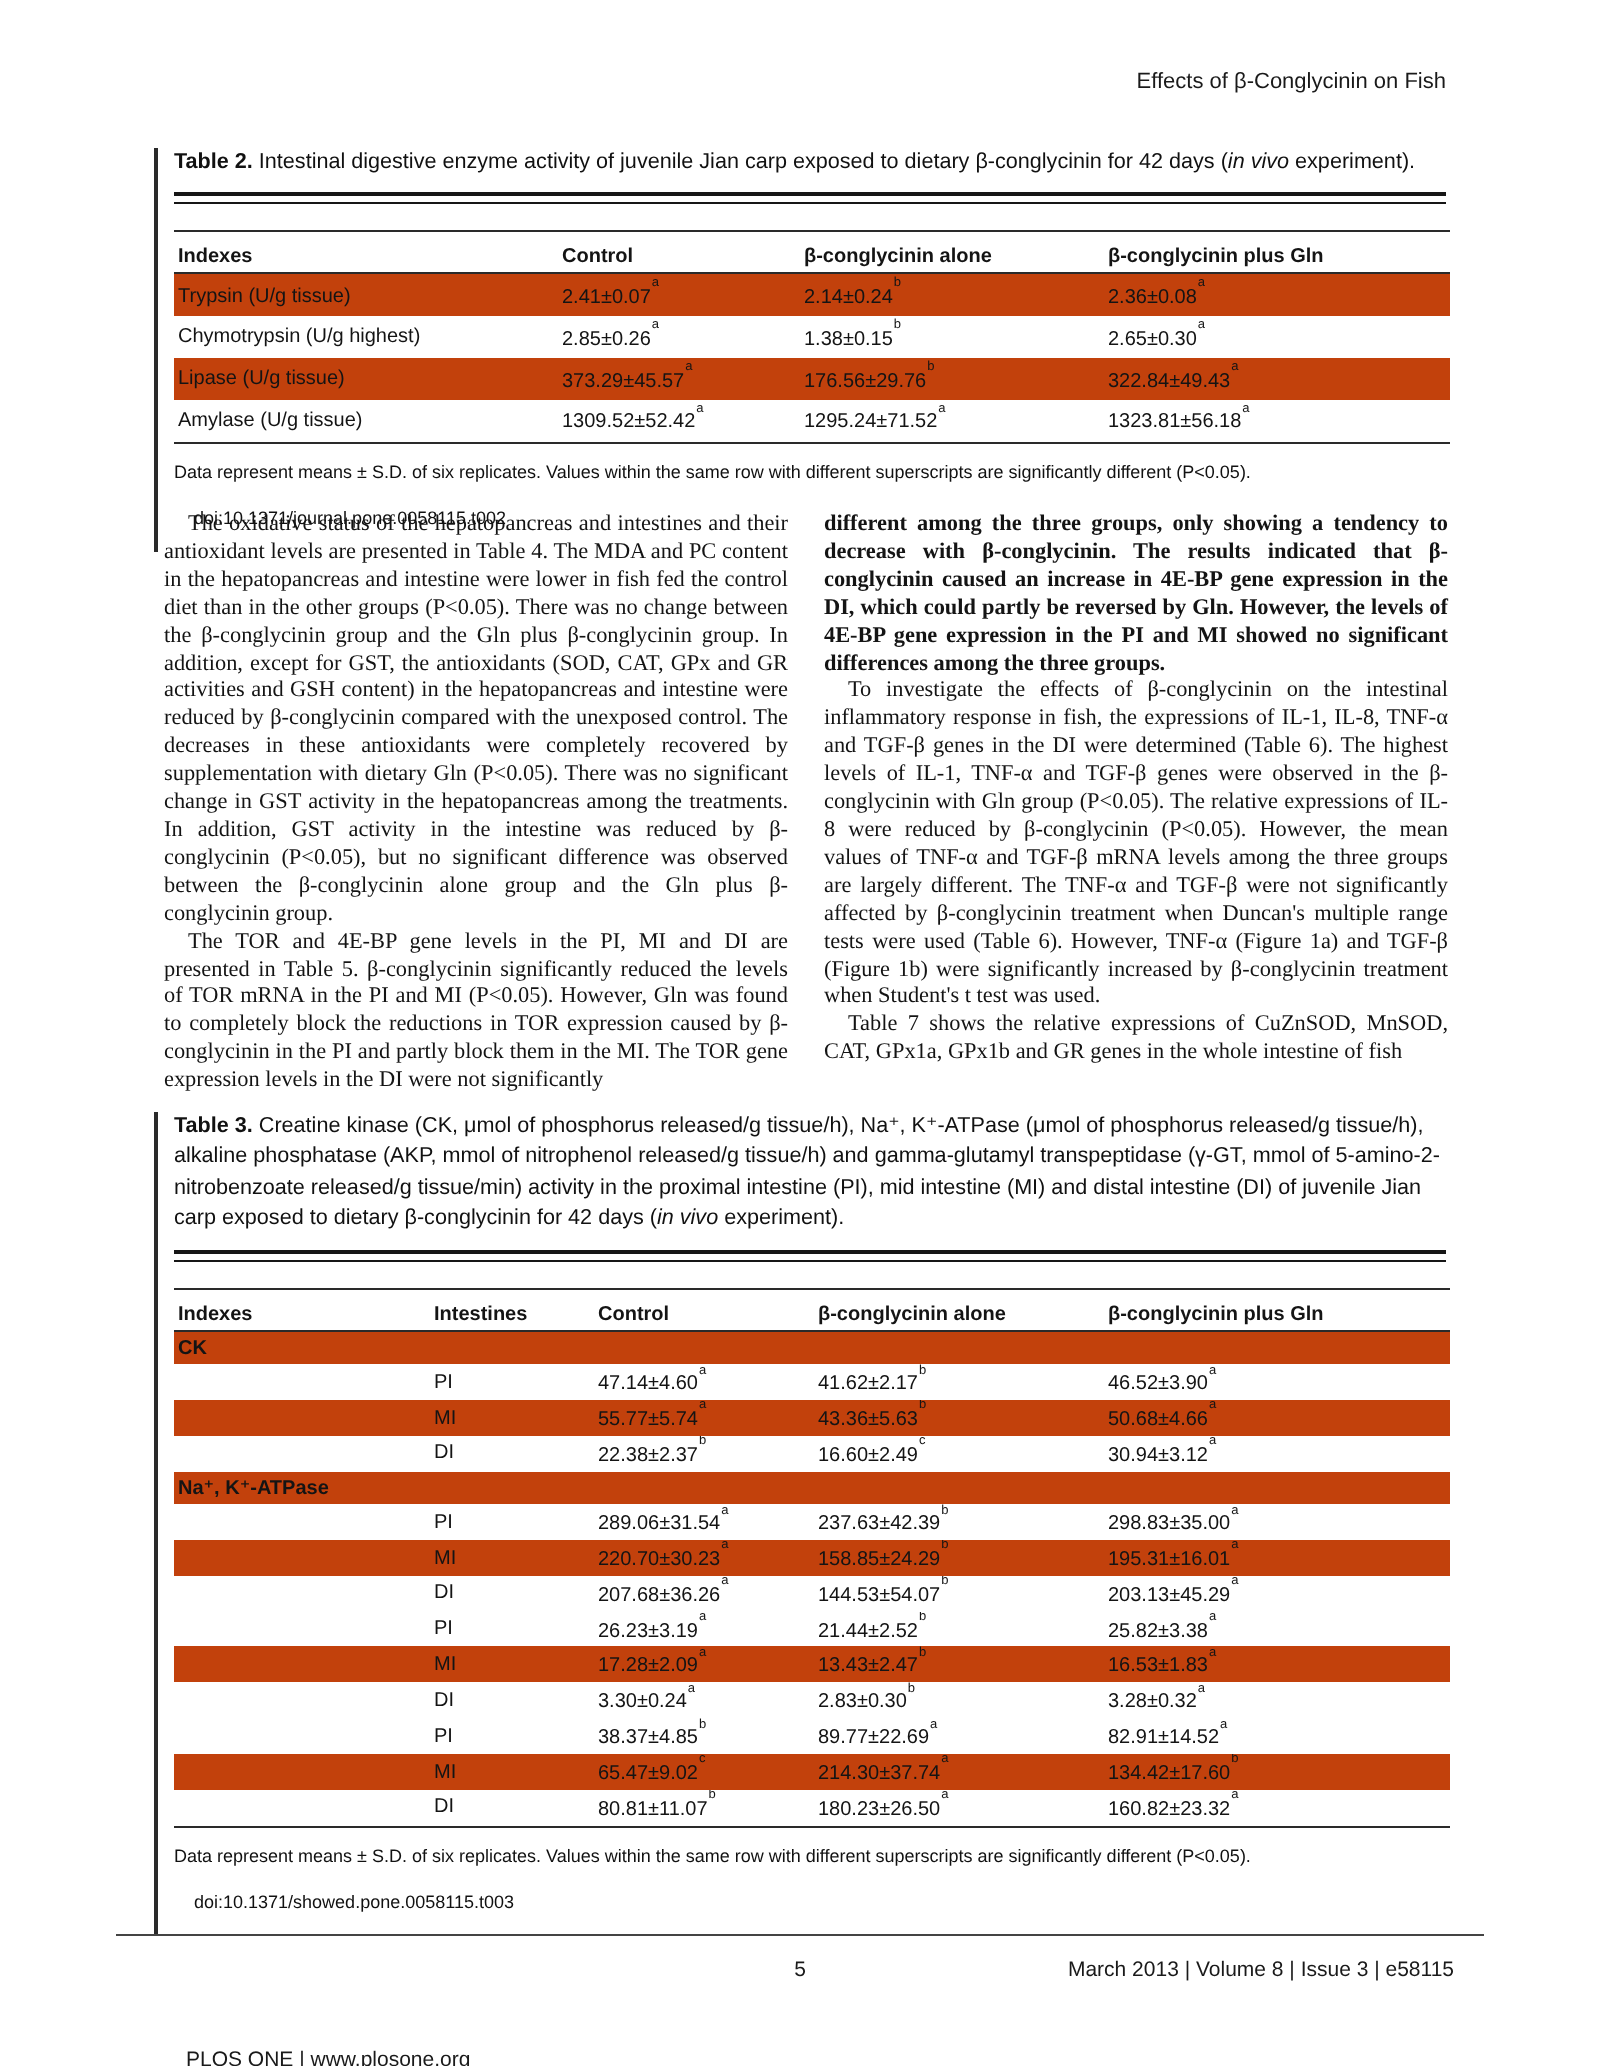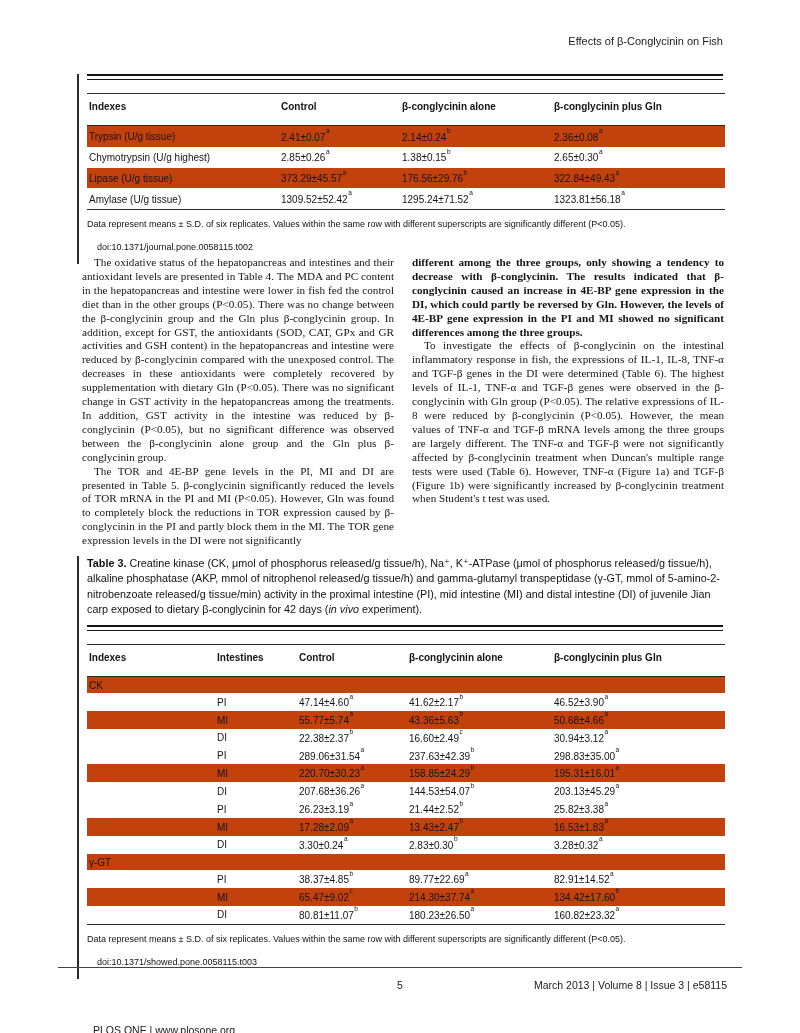--- a/index.html
+++ b/index.html
@@ -25,29 +25,29 @@
   .caption { margin:0 0 7px 0; font-size:10.8px; line-height:15.4px; color:#111; }
   .caption b { font-weight:bold; }
   .rule-double { height:3px; border-top:2px solid #161616; border-bottom:1px solid #161616; margin:0 0 13px 0; }
 
   table.datatable {
     border-collapse:collapse; table-layout:fixed; width:638px;
     border-top:1px solid #2a2a2a; border-bottom:1px solid #2a2a2a;
   }
   table.datatable th {
     text-align:left; font-size:10px; font-weight:bold;
-    padding:7px 4px 13px 2px; border-bottom:1px solid #2a2a2a;
+    padding:7px 4px 2px 2px; border-bottom:1px solid #2a2a2a;
     white-space:nowrap; overflow:hidden;
   }
   table.datatable td {
     font-size:10px; padding:3px 4px 2.5px 2px; white-space:nowrap; overflow:hidden;
   }
   table.t2 td { padding:4.5px 4px 4px 2px; }
   tr.stripe { background:#c2410c; }
-  td.sect { font-weight:normal; }
+  td.sect { font-weight:bold; }
   .datatable sup { font-size:6.5px; position:relative; top:-3.5px; left:0.5px; }
 
   .footnote { margin:8px 0 0 0; font-size:9px; line-height:13px; color:#111; }
   .footnote.doi { margin:10px; }
 
   
   .body-text {
     position:absolute; top:256px; left:82px; width:642px;
     display:flex; gap:18px;
     font-family:"Liberation Serif","DejaVu Serif",serif;
@@ -65,20 +65,21 @@
   .f-right { position:absolute; right:73px;margin-left:48px; }
 </style>
 </head>
 <body>
 
 <div class="page">
 
   <div class="running-head">Effects of β-Conglycinin on Fish</div>
 
   <section class="tbl-block table2-block">
+    <p class="caption"><b>Table 2.</b><span> Intestinal digestive enzyme activity of juvenile Jian carp exposed to dietary β-conglycinin for 42 days (</span><i>in vivo</i><span> experiment).</span></p>
     <div class="rule-double"></div>
     <table class="datatable t2">
       <colgroup>
           <col style="width:192px">
           <col style="width:121px">
           <col style="width:152px">
           <col style="width:173px">
         </colgroup>
       <thead>
           <tr id="t2-head">
@@ -120,20 +121,21 @@
   </section>
 
   <section class="body-text">
     <div class="col">
       <p>The oxidative status of the hepatopancreas and intestines and their antioxidant levels are presented in Table 4. The MDA and PC content in the hepatopancreas and intestine were lower in fish fed the control diet than in the other groups (P&lt;0.05). There was no change between the β-conglycinin group and the Gln plus β-conglycinin group. In addition, except for GST, the antioxidants (SOD, CAT, GPx and GR activities and GSH content) in the hepatopancreas and intestine were reduced by β-conglycinin compared with the unexposed control. The decreases in these antioxidants were completely recovered by supplementation with dietary Gln (P&lt;0.05). There was no significant change in GST activity in the hepatopancreas among the treatments. In addition, GST activity in the intestine was reduced by β-conglycinin (P&lt;0.05), but no significant difference was observed between the β-conglycinin alone group and the Gln plus β-conglycinin group.</p>
       <p>The TOR and 4E-BP gene levels in the PI, MI and DI are presented in Table 5. β-conglycinin significantly reduced the levels of TOR mRNA in the PI and MI (P&lt;0.05). However, Gln was found to completely block the reductions in TOR expression caused by β-conglycinin in the PI and partly block them in the MI. The TOR gene expression levels in the DI were not significantly</p>
     </div>
     <div class="col">
       <p class="no-indent">different among the three groups, only showing a tendency to decrease with β-conglycinin. The results indicated that β-conglycinin caused an increase in 4E-BP gene expression in the DI, which could partly be reversed by Gln. However, the levels of 4E-BP gene expression in the PI and MI showed no significant differences among the three groups.</p>
       <p>To investigate the effects of β-conglycinin on the intestinal inflammatory response in fish, the expressions of IL-1, IL-8, TNF-α and TGF-β genes in the DI were determined (Table 6). The highest levels of IL-1, TNF-α and TGF-β genes were observed in the β-conglycinin with Gln group (P&lt;0.05). The relative expressions of IL-8 were reduced by β-conglycinin (P&lt;0.05). However, the mean values of TNF-α and TGF-β mRNA levels among the three groups are largely different. The TNF-α and TGF-β were not significantly affected by β-conglycinin treatment when Duncan's multiple range tests were used (Table 6). However, TNF-α (Figure 1a) and TGF-β (Figure 1b) were significantly increased by β-conglycinin treatment when Student's t test was used.</p>
+      <p>Table 7 shows the relative expressions of CuZnSOD, MnSOD, CAT, GPx1a, GPx1b and GR genes in the whole intestine of fish</p>
     </div>
   </section>
 
   <section class="tbl-block table3-block">
     <p class="caption"><b>Table 3.</b><span> Creatine kinase (CK, μmol of phosphorus released/g tissue/h), Na⁺, K⁺-ATPase (μmol of phosphorus released/g tissue/h), alkaline phosphatase (AKP, mmol of nitrophenol released/g tissue/h) and gamma-glutamyl transpeptidase (γ-GT, mmol of 5-amino-2-nitrobenzoate released/g tissue/min) activity in the proximal intestine (PI), mid intestine (MI) and distal intestine (DI) of juvenile Jian carp exposed to dietary β-conglycinin for 42 days (</span><i>in vivo</i><span> experiment).</span></p>
     <div class="rule-double"></div>
     <table class="datatable t3">
       <colgroup>
           <col style="width:128px">
           <col style="width:82px">
@@ -168,20 +170,23 @@
             <td>43.36±5.63<sup>b</sup></td>
             <td>50.68±4.66<sup>a</sup></td>
           </tr>
           <tr>
             <td></td>
             <td>DI</td>
             <td>22.38±2.37<sup>b</sup></td>
             <td>16.60±2.49<sup>c</sup></td>
             <td>30.94±3.12<sup>a</sup></td>
           </tr>
+          <tr class="stripe">
+            <td colspan="5" class="sect">Na⁺, K⁺-ATPase</td>
+          </tr>
           <tr>
             <td></td>
             <td>PI</td>
             <td>289.06±31.54<sup>a</sup></td>
             <td>237.63±42.39<sup>b</sup></td>
             <td>298.83±35.00<sup>a</sup></td>
           </tr>
           <tr class="stripe">
             <td></td>
             <td>MI</td>
@@ -209,23 +214,20 @@
             <td>17.28±2.09<sup>a</sup></td>
             <td>13.43±2.47<sup>b</sup></td>
             <td>16.53±1.83<sup>a</sup></td>
           </tr>
           <tr>
             <td></td>
             <td>DI</td>
             <td>3.30±0.24<sup>a</sup></td>
             <td>2.83±0.30<sup>b</sup></td>
             <td>3.28±0.32<sup>a</sup></td>
-          </tr>
-          <tr class="stripe">
-            <td colspan="5" class="sect">γ-GT</td>
           </tr>
           <tr>
             <td></td>
             <td>PI</td>
             <td>38.37±4.85<sup>b</sup></td>
             <td>89.77±22.69<sup>a</sup></td>
             <td>82.91±14.52<sup>a</sup></td>
           </tr>
           <tr class="stripe">
             <td></td>

